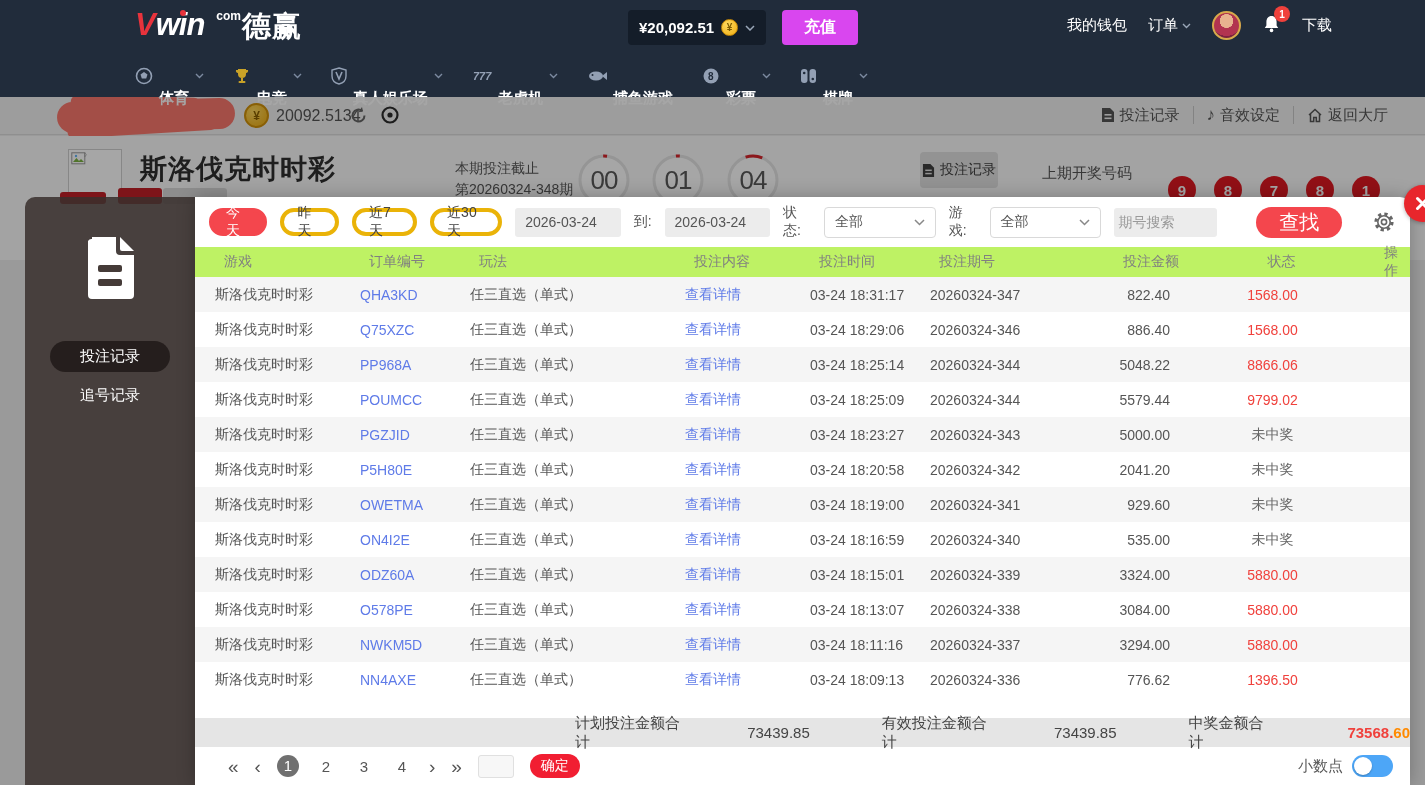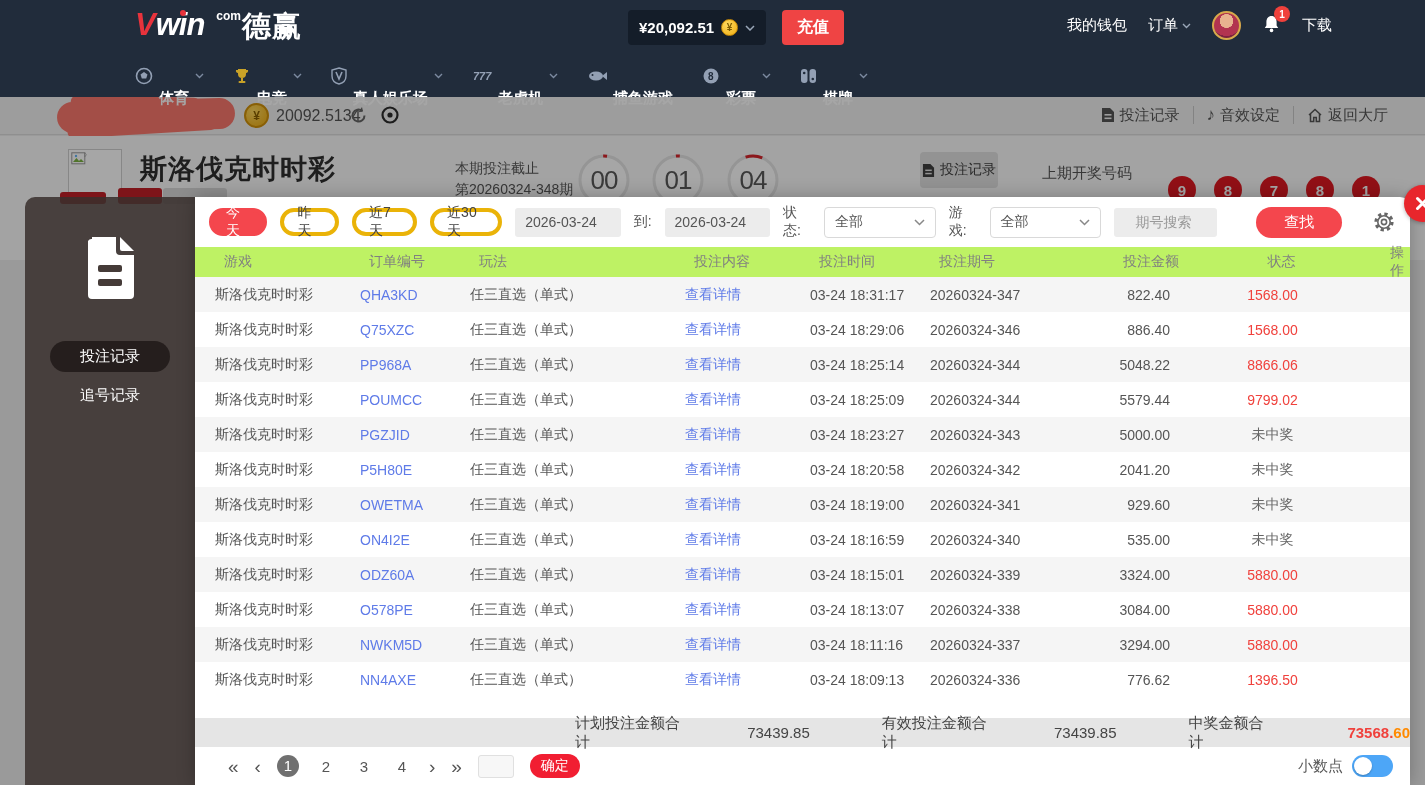--- a/index.html
+++ b/index.html
@@ -14,21 +14,21 @@
   .logo .lwin { color:#fff; font-size:31px; font-weight:bold; font-style:italic; letter-spacing:-1px; position:relative; }
   .logo .lwin::after { content:""; position:absolute; top:3px; left:24px; width:6px; height:6px; border-radius:50%; background:#e8333c; }
   .logo .lcom { color:#fff; font-size:12px; font-weight:bold; margin:2px 1px 0 12px; }
   .logo .lcn { color:#fff; font-size:29px; font-weight:bold; letter-spacing:1px; }
 
   .balance-group { position:absolute; left:628px; top:10px; display:flex; gap:16px; align-items:center; }
   .balance-box { height:35px; background:#141d29; border-radius:4px; display:flex; align-items:center; gap:7px; padding:0 11px; cursor:pointer; }
   .balance-box .amt { color:#fff; font-size:15px; font-weight:bold; }
   .coin { width:17px; height:17px; border-radius:50%; background:radial-gradient(circle at 35% 30%, #ffd95e, #f0ae11); border:1px solid #c78a08; color:#7c5a00; font-size:10px; font-weight:bold; display:flex; align-items:center; justify-content:center; }
   .chev { display:inline-block; }
-  .deposit-btn { width:62px; height:35px; background:#ef4444; border-radius:4px; color:#fff; font-size:16px; font-weight:bold; display:flex; align-items:center; justify-content:center; cursor:pointer; }
+  .deposit-btn { width:76px; height:35px; background:#d946ef; border-radius:4px; color:#fff; font-size:16px; font-weight:bold; display:flex; align-items:center; justify-content:center; cursor:pointer; }
 
   .top-right { position:absolute; right:93px; top:11px; display:flex; align-items:center; gap:21px; color:#fff; font-size:15px; }
   .top-link { cursor:pointer; display:flex; align-items:center; gap:4px; }
   .avatar { width:29px; height:29px; border-radius:50%; border:2px solid #d7a94c; background:radial-gradient(circle at 50% 32%, #e8b28f 0 32%, #b23350 33% 70%, #7c2240 71%); cursor:pointer; }
   .bell-wrap { position:relative; cursor:pointer; }
   .badge { position:absolute; top:-8px; right:-9px; min-width:16px; height:16px; border-radius:8px; background:#f0413c; color:#fff; font-size:10px; font-weight:bold; display:flex; align-items:center; justify-content:center; padding:0 4px; }
 
   
   .nav { position:absolute; left:135px; top:55px; height:42px; display:flex; align-items:center; gap:29px; }
   .nav-item { display:flex; align-items:center; gap:6px; cursor:pointer; }
@@ -71,32 +71,32 @@
   .modal-main { position:absolute; left:195px; top:197px; right:15px; bottom:0; background:#fff; border-top-right-radius:10px; z-index:6; display:flex; flex-direction:column; box-shadow:0 0 18px rgba(0,0,0,0.25); }
   .close-btn { position:absolute; left:1404px; top:185px; width:37px; height:37px; border-radius:50%; background:#e8262c; z-index:8; display:flex; align-items:center; justify-content:center; cursor:pointer; box-shadow:0 1px 4px rgba(0,0,0,0.3); }
 
   
   .filters { height:50px; display:flex; align-items:center; gap:13px; padding:0 14px; flex-shrink:0; }
   .pill { height:28px; padding:0 13px; border-radius:15px; border:4px solid #eab308; background:#fff; color:#444; font-size:14px; display:flex; align-items:center; cursor:pointer; }
   .pill.active { background:#f4464d; border-color:#f4464d; color:#fff; }
   .date-input { width:118px; height:29px; background:#ececec; border-radius:3px; color:#555; font-size:14px; display:flex; align-items:center; padding:0 10px; cursor:pointer; }
   .flabel { color:#555; font-size:14px; }
   .fselect { width:125px; height:31px; border:1px solid #d9d9d9; border-radius:4px; background:#fff; color:#555; font-size:14px; display:flex; align-items:center; justify-content:space-between; padding:0 10px; cursor:pointer; }
-  .search-input { width:103px; height:29px; background:#ececec; border:none; border-radius:3px; font-size:14px; color:#555; padding:0 21px; font-family:inherit; }
+  .search-input { width:103px; height:29px; background:#ececec; border:none; border-radius:3px; font-size:14px; color:#555; padding:0 4px; font-family:inherit; }
   .search-input::placeholder { color:#999; }
-  .find-btn { margin-left:26px; width:98px; height:31px; background:#f4464d; border-radius:16px; color:#fff; font-size:15px; display:flex; align-items:center; justify-content:center; cursor:pointer; }
+  .find-btn { margin-left:26px; width:98px; height:31px; background:#f4464d; border-radius:16px; color:#fff; font-size:20px; display:flex; align-items:center; justify-content:center; cursor:pointer; }
   .gear { margin-left:17px; cursor:pointer; display:flex; }
 
   
   .thead { height:30px; background:#bef264; display:flex; align-items:center; padding-left:29px; color:#808080; font-size:14px; flex-shrink:0; }
   .trow { height:35px; display:flex; align-items:center; padding-left:20px; font-size:14px; color:#555; flex-shrink:0; }
   .trow:nth-child(odd) { background:#f5f5f5; }
   .c1{width:145px;} .c2{width:110px;} .c3{width:215px;} .c4{width:125px;}
   .c5{width:120px;} .c6{width:120px;} .c7{width:120px; text-align:right;}
-  .c8{width:205px; text-align:center;} .c9{flex:1; text-align:center;}
+  .c8{width:205px; text-align:center;} .c9{flex:1; }
   .link { color:#5f7be8; cursor:pointer; }
   .status-win { color:#f0413c; }
   .status-lose { color:#666; }
 
   
   .summary { height:29px; background:#e5e5e5; display:flex; align-items:center; font-size:15px; color:#444; flex-shrink:0; margin-top:auto; }
   .summary .s-l1{ margin-left:380px; } .summary .s-v1{ margin-left:55px; }
   .summary .s-l2{ margin-left:72px; } .summary .s-v2{ margin-left:55px; }
   .summary .s-l3{ margin-left:72px; } .summary .s-v3{ margin-left:52px; }
   .win-int { color:#f0413c; font-weight:bold;margin-left:19px; }

